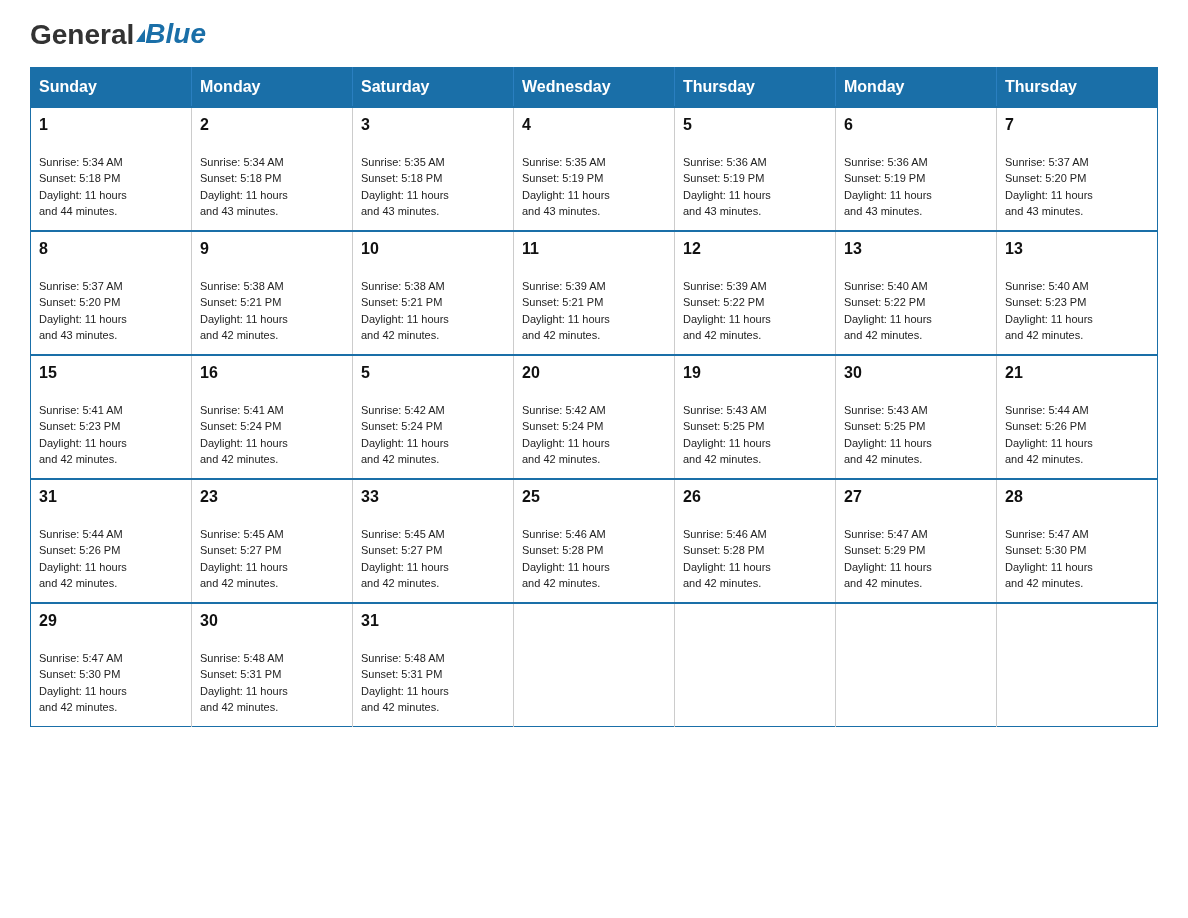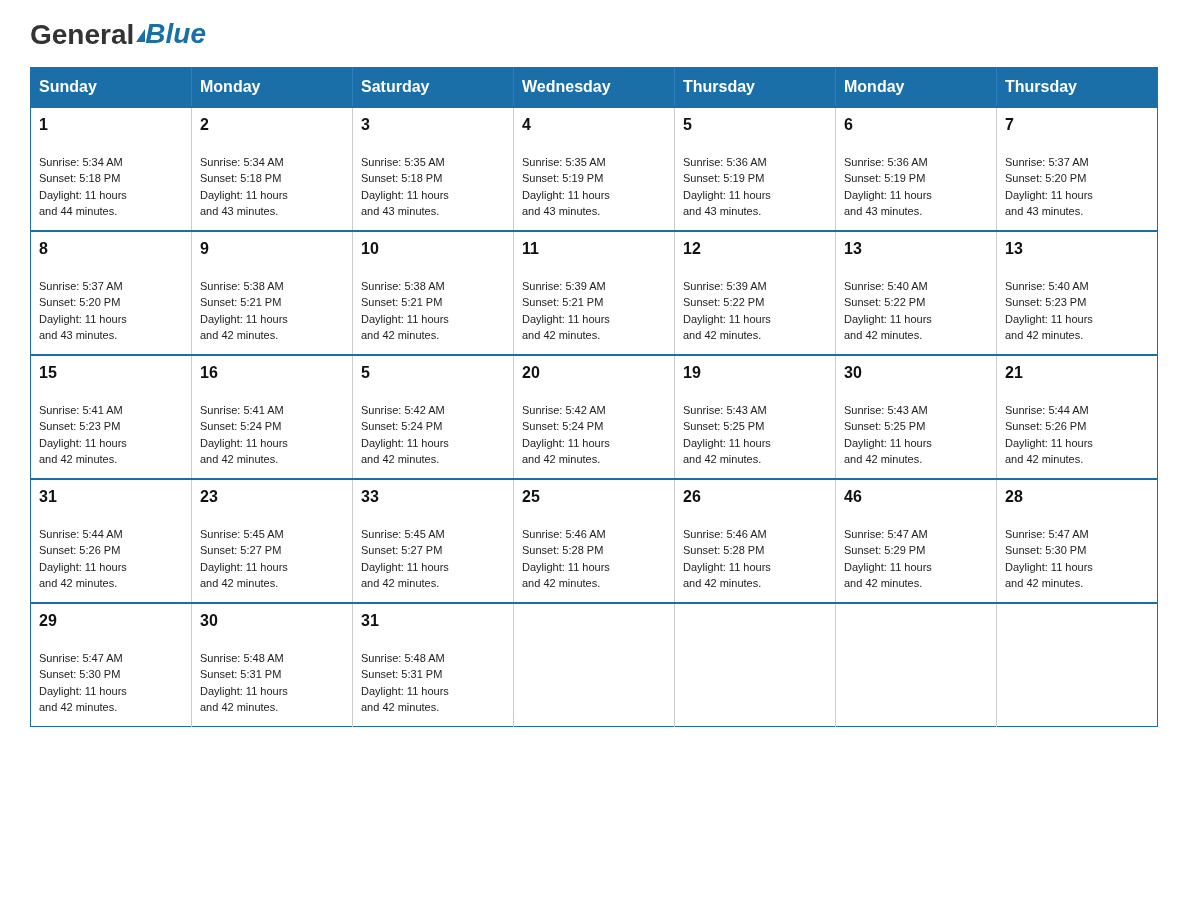--- a/index.html
+++ b/index.html
@@ -356,21 +356,21 @@
         <td>
         <span class="day-number">26</span>
         <div class="day-info">
           Sunrise: 5:46 AM<br>
           Sunset: 5:28 PM<br>
           Daylight: 11 hours<br>
           and 42 minutes.
         </div>
       </td>
         <td>
-        <span class="day-number">46</span>
+        <span class="day-number">27</span>
         <div class="day-info">
           Sunrise: 5:47 AM<br>
           Sunset: 5:29 PM<br>
           Daylight: 11 hours<br>
           and 42 minutes.
         </div>
       </td>
         <td>
         <span class="day-number">28</span>
         <div class="day-info">

